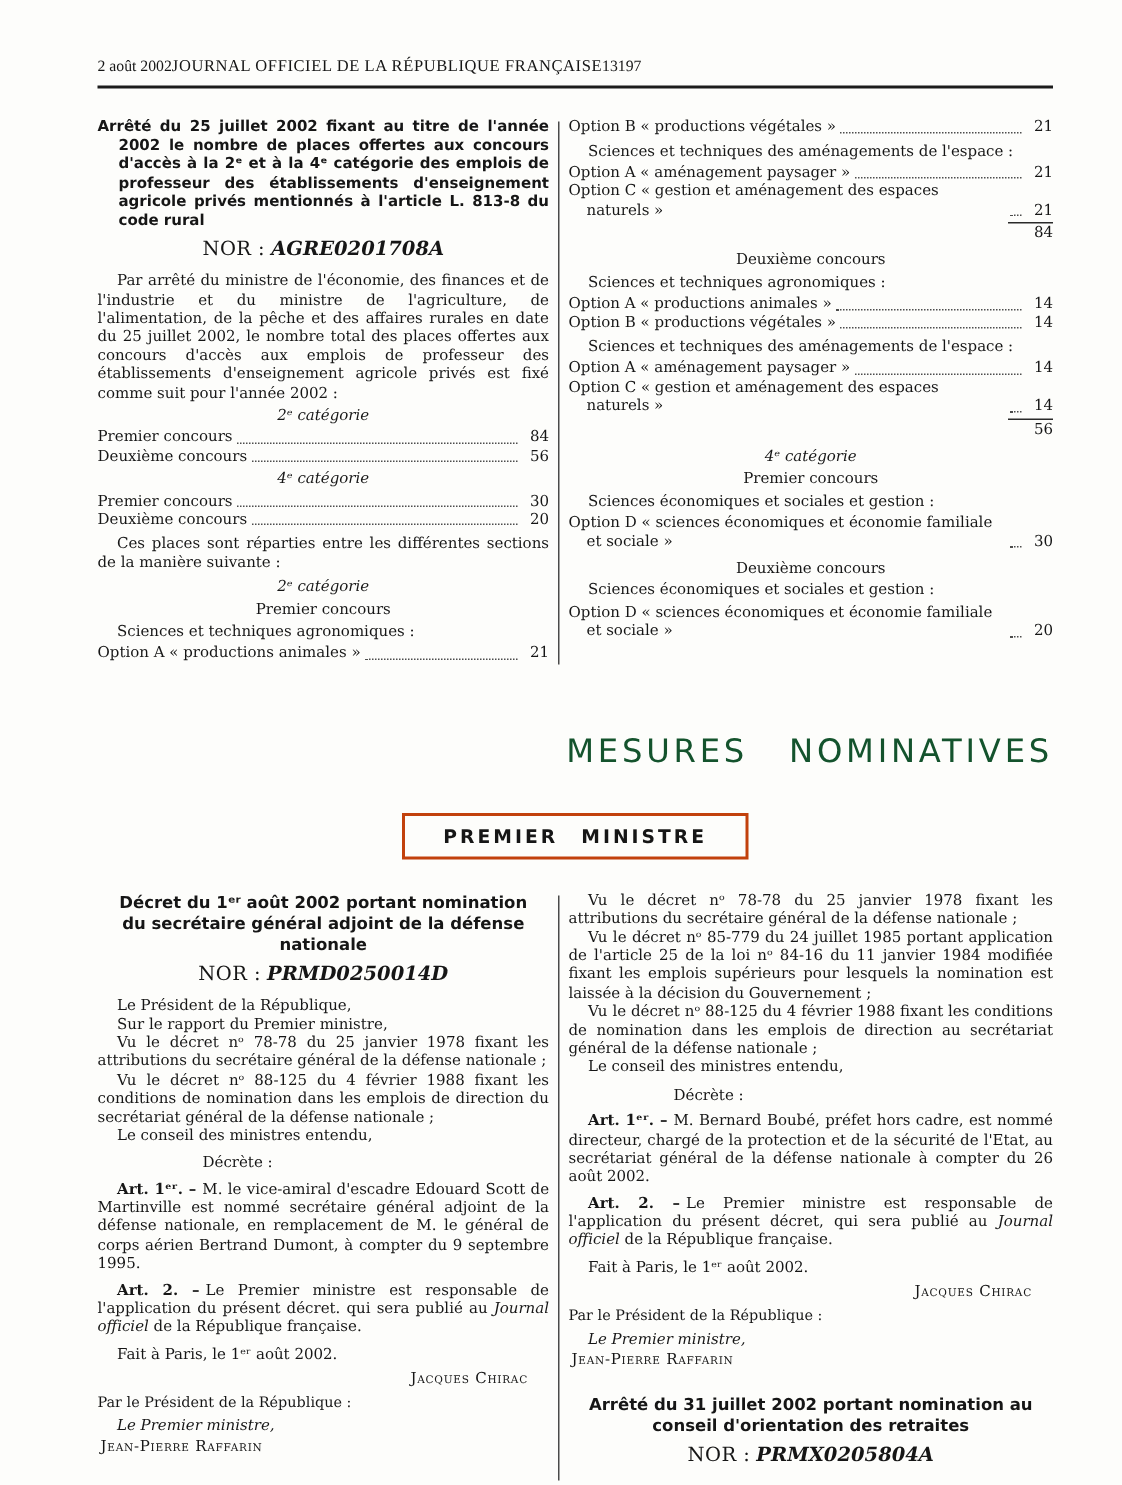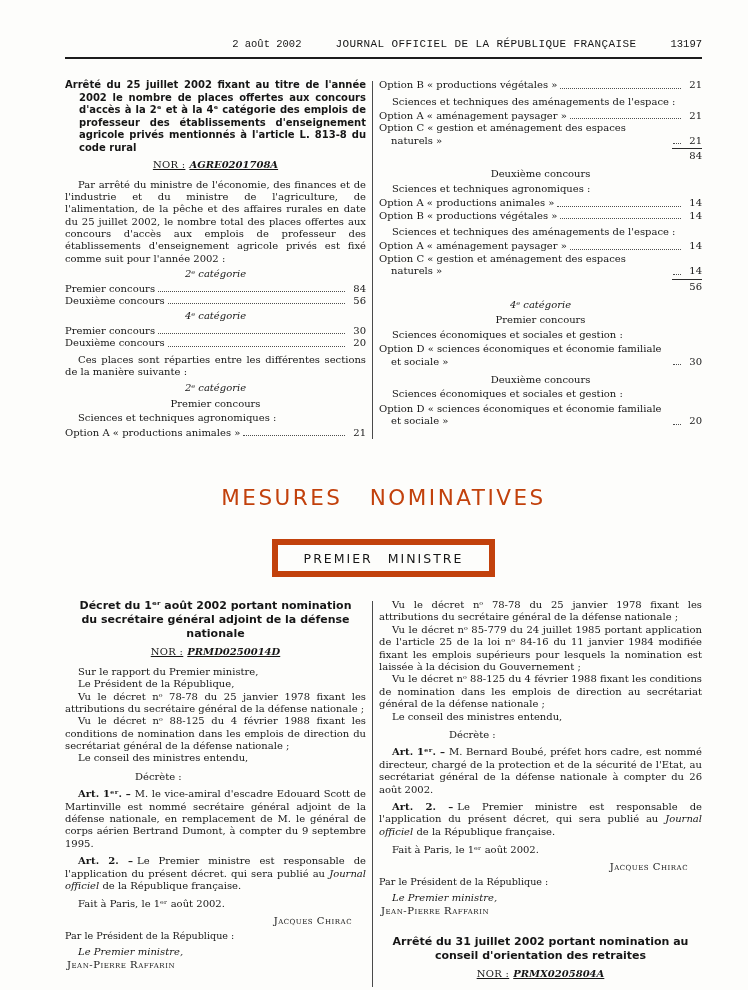--- a/index.html
+++ b/index.html
@@ -3,60 +3,60 @@
 <meta charset="utf-8">
 <style>
   html,body{margin:0;padding:0;background:#e8e8e6;}
   .page{
     position:relative;width:748px;height:990px;box-sizing:border-box;
     background:#fdfdfb;color:#161616;
     font-family:"DejaVu Serif",serif;font-size:10px;line-height:1.24;
     padding:38px 46px 0 65px;overflow:hidden;margin:0 auto;
   }
   
-  .masthead{display:flex;justify-content:flex-end;align-items:baseline;
-    font-family:Liberation Mono, monospace;font-size:10.5px;gap:34px;}
+  .masthead{display:flex;justify-content:flex-start;align-items:baseline;
+    font-family:Liberation Serif, serif;font-size:10.5px;}
   .mast-title{font-size:11px;letter-spacing:.4px;}
   .rule{height:2.5px;background:#1c1c1c;margin-top:5px;}
   
   .two-col{display:flex;align-items:stretch;}
   .top-section{margin-top:20px;}
   .bottom-section{margin-top:22px;}
   .col-left{flex:0 0 301px;width:301px;}
   .col-divider{flex:0 0 1px;background:#4a4a4a;margin:2px 6px 0 6px;}
   .col-right{flex:1;min-width:0;}
   
   .art-title{font-family:"DejaVu Sans",sans-serif;font-weight:bold;font-size:10px;
     line-height:1.25;margin:0;text-align:justify;}
   .hang{padding-left:14px;text-indent:-14px;}
   .decree-title{font-family:"DejaVu Sans",sans-serif;font-weight:bold;font-size:11px;
     line-height:1.28;text-align:center;margin:0;padding:0 10px;}
-  .nor{text-align:center;font-size:10px;margin:5px 0 7px;text-decoration:underline;}
+  .nor{text-align:center;font-size:13px;margin:5px 0 7px;}
   .nor-label{letter-spacing:.3px;margin-right:4px;}
   .nor-code{font-style:italic;font-weight:bold;}
   
   p{margin:0;}
   .body{text-align:justify;}
   .ind{text-indent:13px;}
   .cat{text-align:center;font-style:italic;margin:3px 0 2px;}
   .ccenter{text-align:center;margin:3px 0 2px;}
   .mt2{margin-top:2px;} .mt4{margin-top:4px;} .mt6{margin-top:6px;}
   
   .drow{display:flex;align-items:flex-end;}
   .dlabel{padding-left:12px;text-indent:-12px;}
   .dots{flex:1 1 auto;min-width:8px;border-bottom:1.5px dotted #4d4d4d;margin:0 3px 3px 3px;}
   .dval{flex:0 0 auto;min-width:18px;text-align:right;}
   .trow{display:flex;justify-content:flex-end;margin-top:1px;}
   .tval{min-width:30px;text-align:right;border-top:1px solid #2a2a2a;padding-top:1px;}
   
   .mesures{font-family:"DejaVu Sans",sans-serif;font-weight:500;font-size:21.5px;
-    text-align:center;letter-spacing:2.5px;word-spacing:18px;margin:46px 0 0;color:#c2410c;}
+    text-align:right;letter-spacing:2.5px;word-spacing:18px;margin:46px 0 0;color:#14532d;}
   .pm-box-wrap{text-align:center;margin-top:27px;}
-  .pm-box{display:inline-block;border:6px solid #c2410c;padding:6px 26px 5px;
-    font-family:"DejaVu Sans",sans-serif;font-weight:normal;font-size:12.5px;
+  .pm-box{display:inline-block;border:2px solid #c2410c;padding:6px 26px 5px;
+    font-family:"DejaVu Sans",sans-serif;font-weight:bold;font-size:12.5px;
     letter-spacing:2px;word-spacing:9px;}
   
   .decrete{margin:6px 0 4px 70px;}
   .art{margin-top:5px;text-indent:13px;text-align:justify;}
   .art-label{font-weight:bold;margin-right:4px;}
   .fait{margin-top:6px;text-indent:13px;}
   .signer{text-align:right;padding-right:14px;margin-top:4px;
     font-variant:small-caps;letter-spacing:.5px;font-size:10px;}
   .par-line{text-align:left;margin-top:3px;font-size:9.6px;}
   .pm-role{font-style:italic;margin-top:4px;padding-left:13px;}
@@ -194,22 +194,22 @@
     <div class="pm-box">PREMIER  MINISTRE</div>
   </div>
 
   <section class="two-col bottom-section">
     <div class="col-left">
 
       <h2 class="decree-title">Décret du 1ᵉʳ août 2002 portant nomination du secrétaire général adjoint de la défense nationale</h2>
       <p class="nor">
         <span class="nor-label">NOR :</span><span class="nor-code">PRMD0250014D</span>
       </p>
+      <p class="body ind">Le Président de la République,</p>
       <p class="body ind">Sur le rapport du Premier ministre,</p>
-      <p class="body ind">Le Président de la République,</p>
       <p class="body ind">Vu le décret nᵒ 78-78 du 25 janvier 1978 fixant les attributions du secrétaire général de la défense nationale ;</p>
       <p class="body ind">Vu le décret nᵒ 88-125 du 4 février 1988 fixant les conditions de nomination dans les emplois de direction du secrétariat général de la défense nationale ;</p>
       <p class="body ind">Le conseil des ministres entendu,</p>
       <p class="decrete">Décrète :</p>
       <p class="art">
         <b class="art-label">Art. 1ᵉʳ. –</b><span>M. le vice-amiral d'escadre Edouard Scott de Martinville est nommé secrétaire général adjoint de la défense nationale, en remplacement de M. le général de corps aérien Bertrand Dumont, à compter du 9 septembre 1995.</span>
       </p>
       <p class="art">
         <b class="art-label">Art. 2. –</b><span>Le Premier ministre est responsable de l'application du présent décret. qui sera publié au </span><span class="italic">Journal officiel</span><span> de la République française.</span>
       </p>

